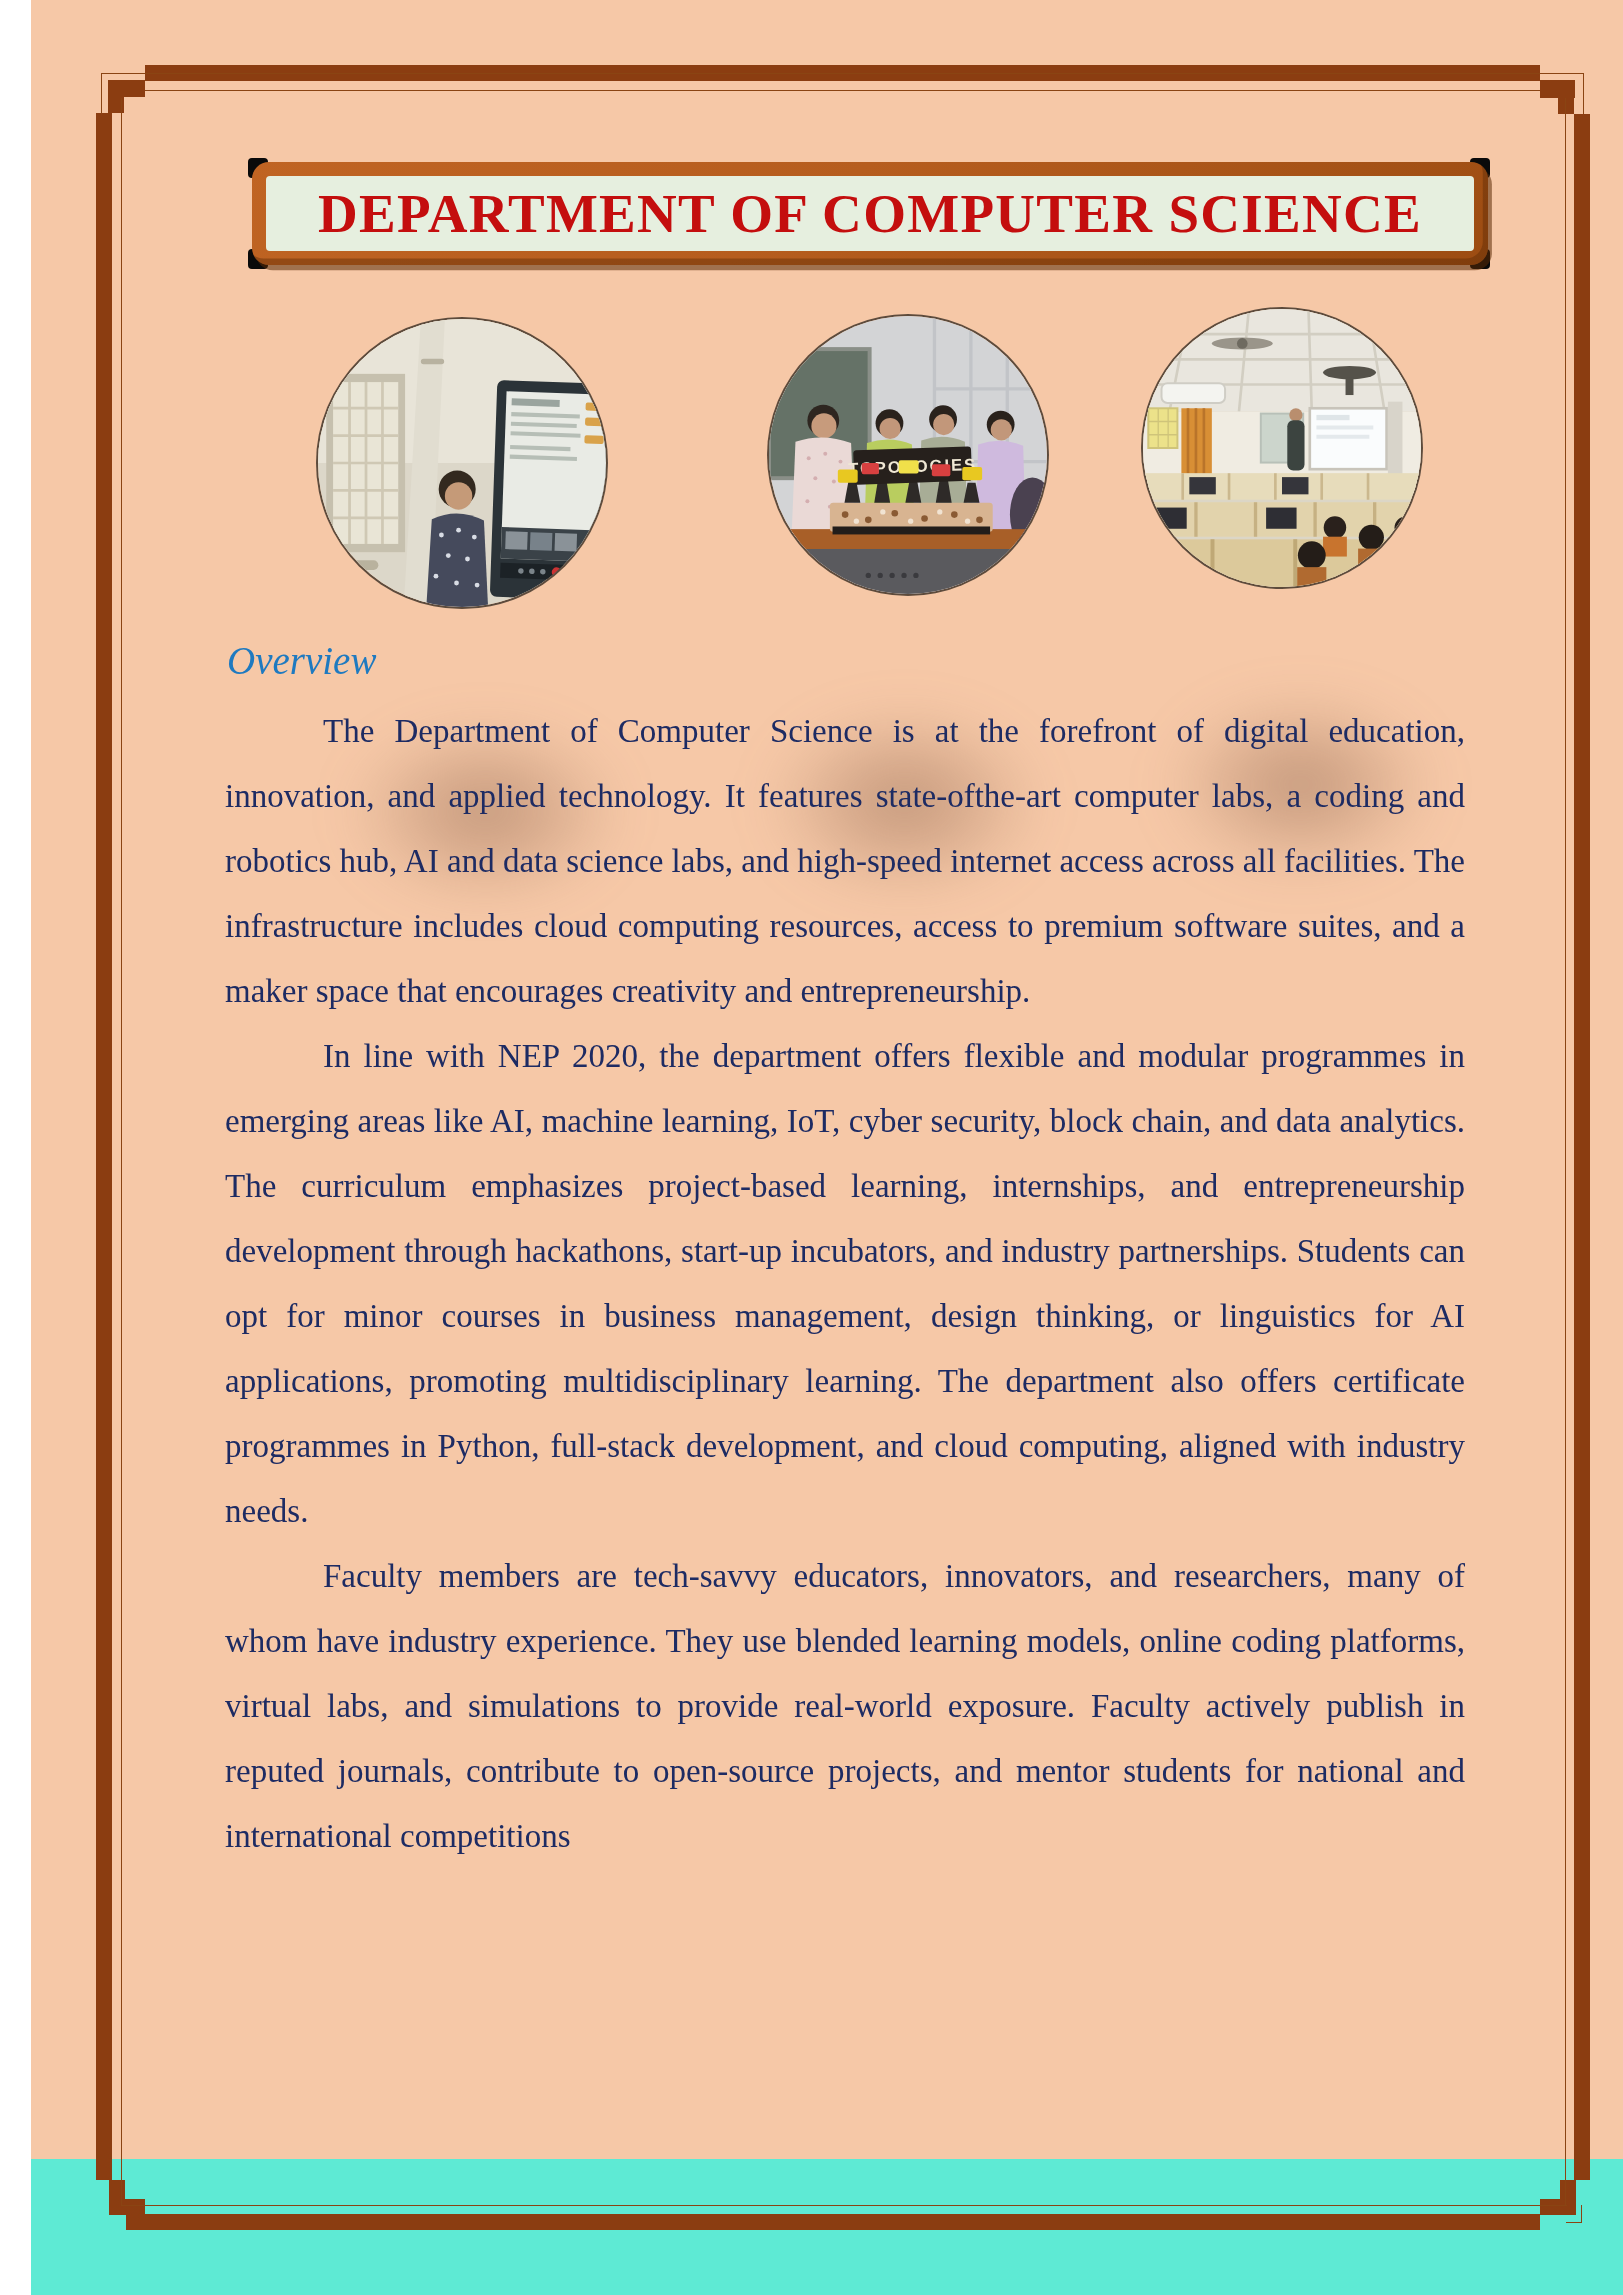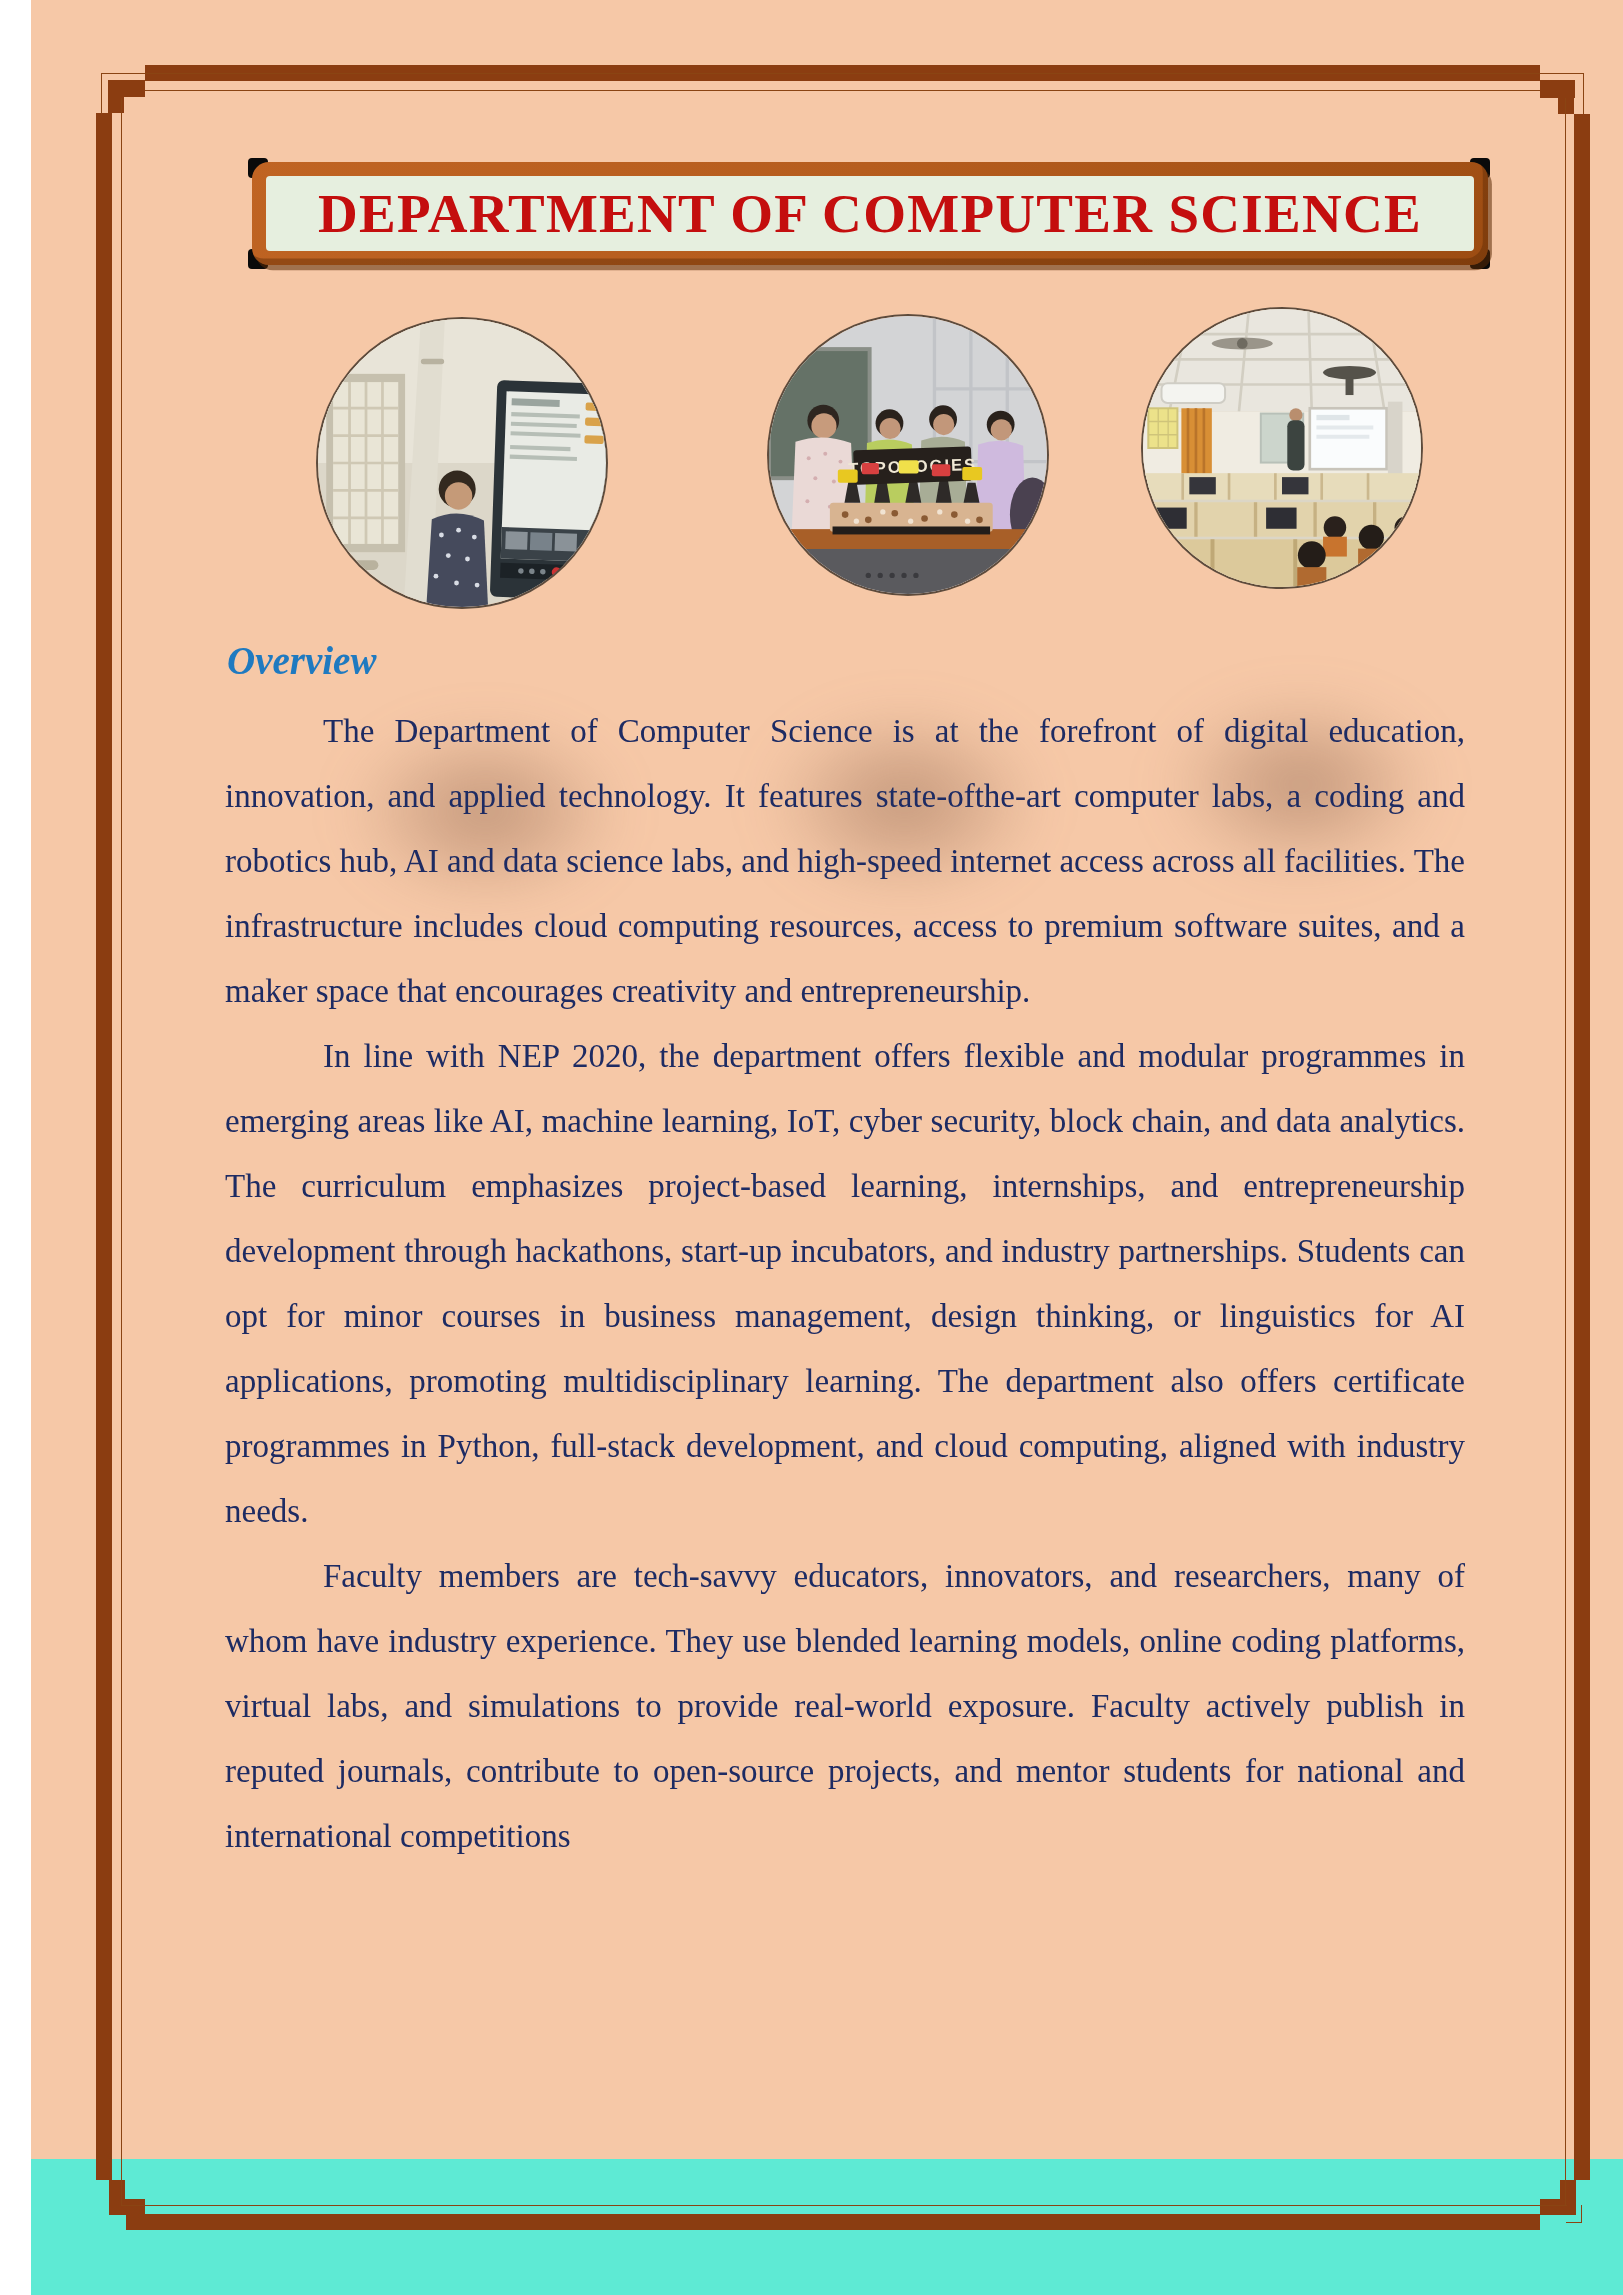--- a/index.html
+++ b/index.html
@@ -53,21 +53,21 @@
 
   
   .smudge{position:absolute;border-radius:50%;filter:blur(25px);z-index:2;
           background:radial-gradient(ellipse at center, rgba(150,108,84,.55) 0%, rgba(150,108,84,0) 70%);}
   .smudge1{left:314px;top:720px;width:281px;height:183px;}
   .smudge2{left:733px;top:707px;width:281px;height:190px;}
   .smudge3{left:1132px;top:693px;width:275px;height:183px;}
 
   
   .overview{position:absolute;left:196px;top:638px;z-index:6;margin:0;
-            font-size:39px;font-style:italic;font-weight:bold;color:#1f7ac0;}
+            font-size:39px;font-style:italic;font-weight:normal;color:#1f7ac0;}
   .bodytext{position:absolute;left:194px;top:699px;width:1240px;z-index:6;
             font-size:33px;line-height:65px;color:#1d2b63;text-align:justify;}
   .bodytext p{margin:0;text-indent:98px;}
 </style>
 </head>
 <body>
 
 <div class="page">
   <div class="paper"></div>
 

